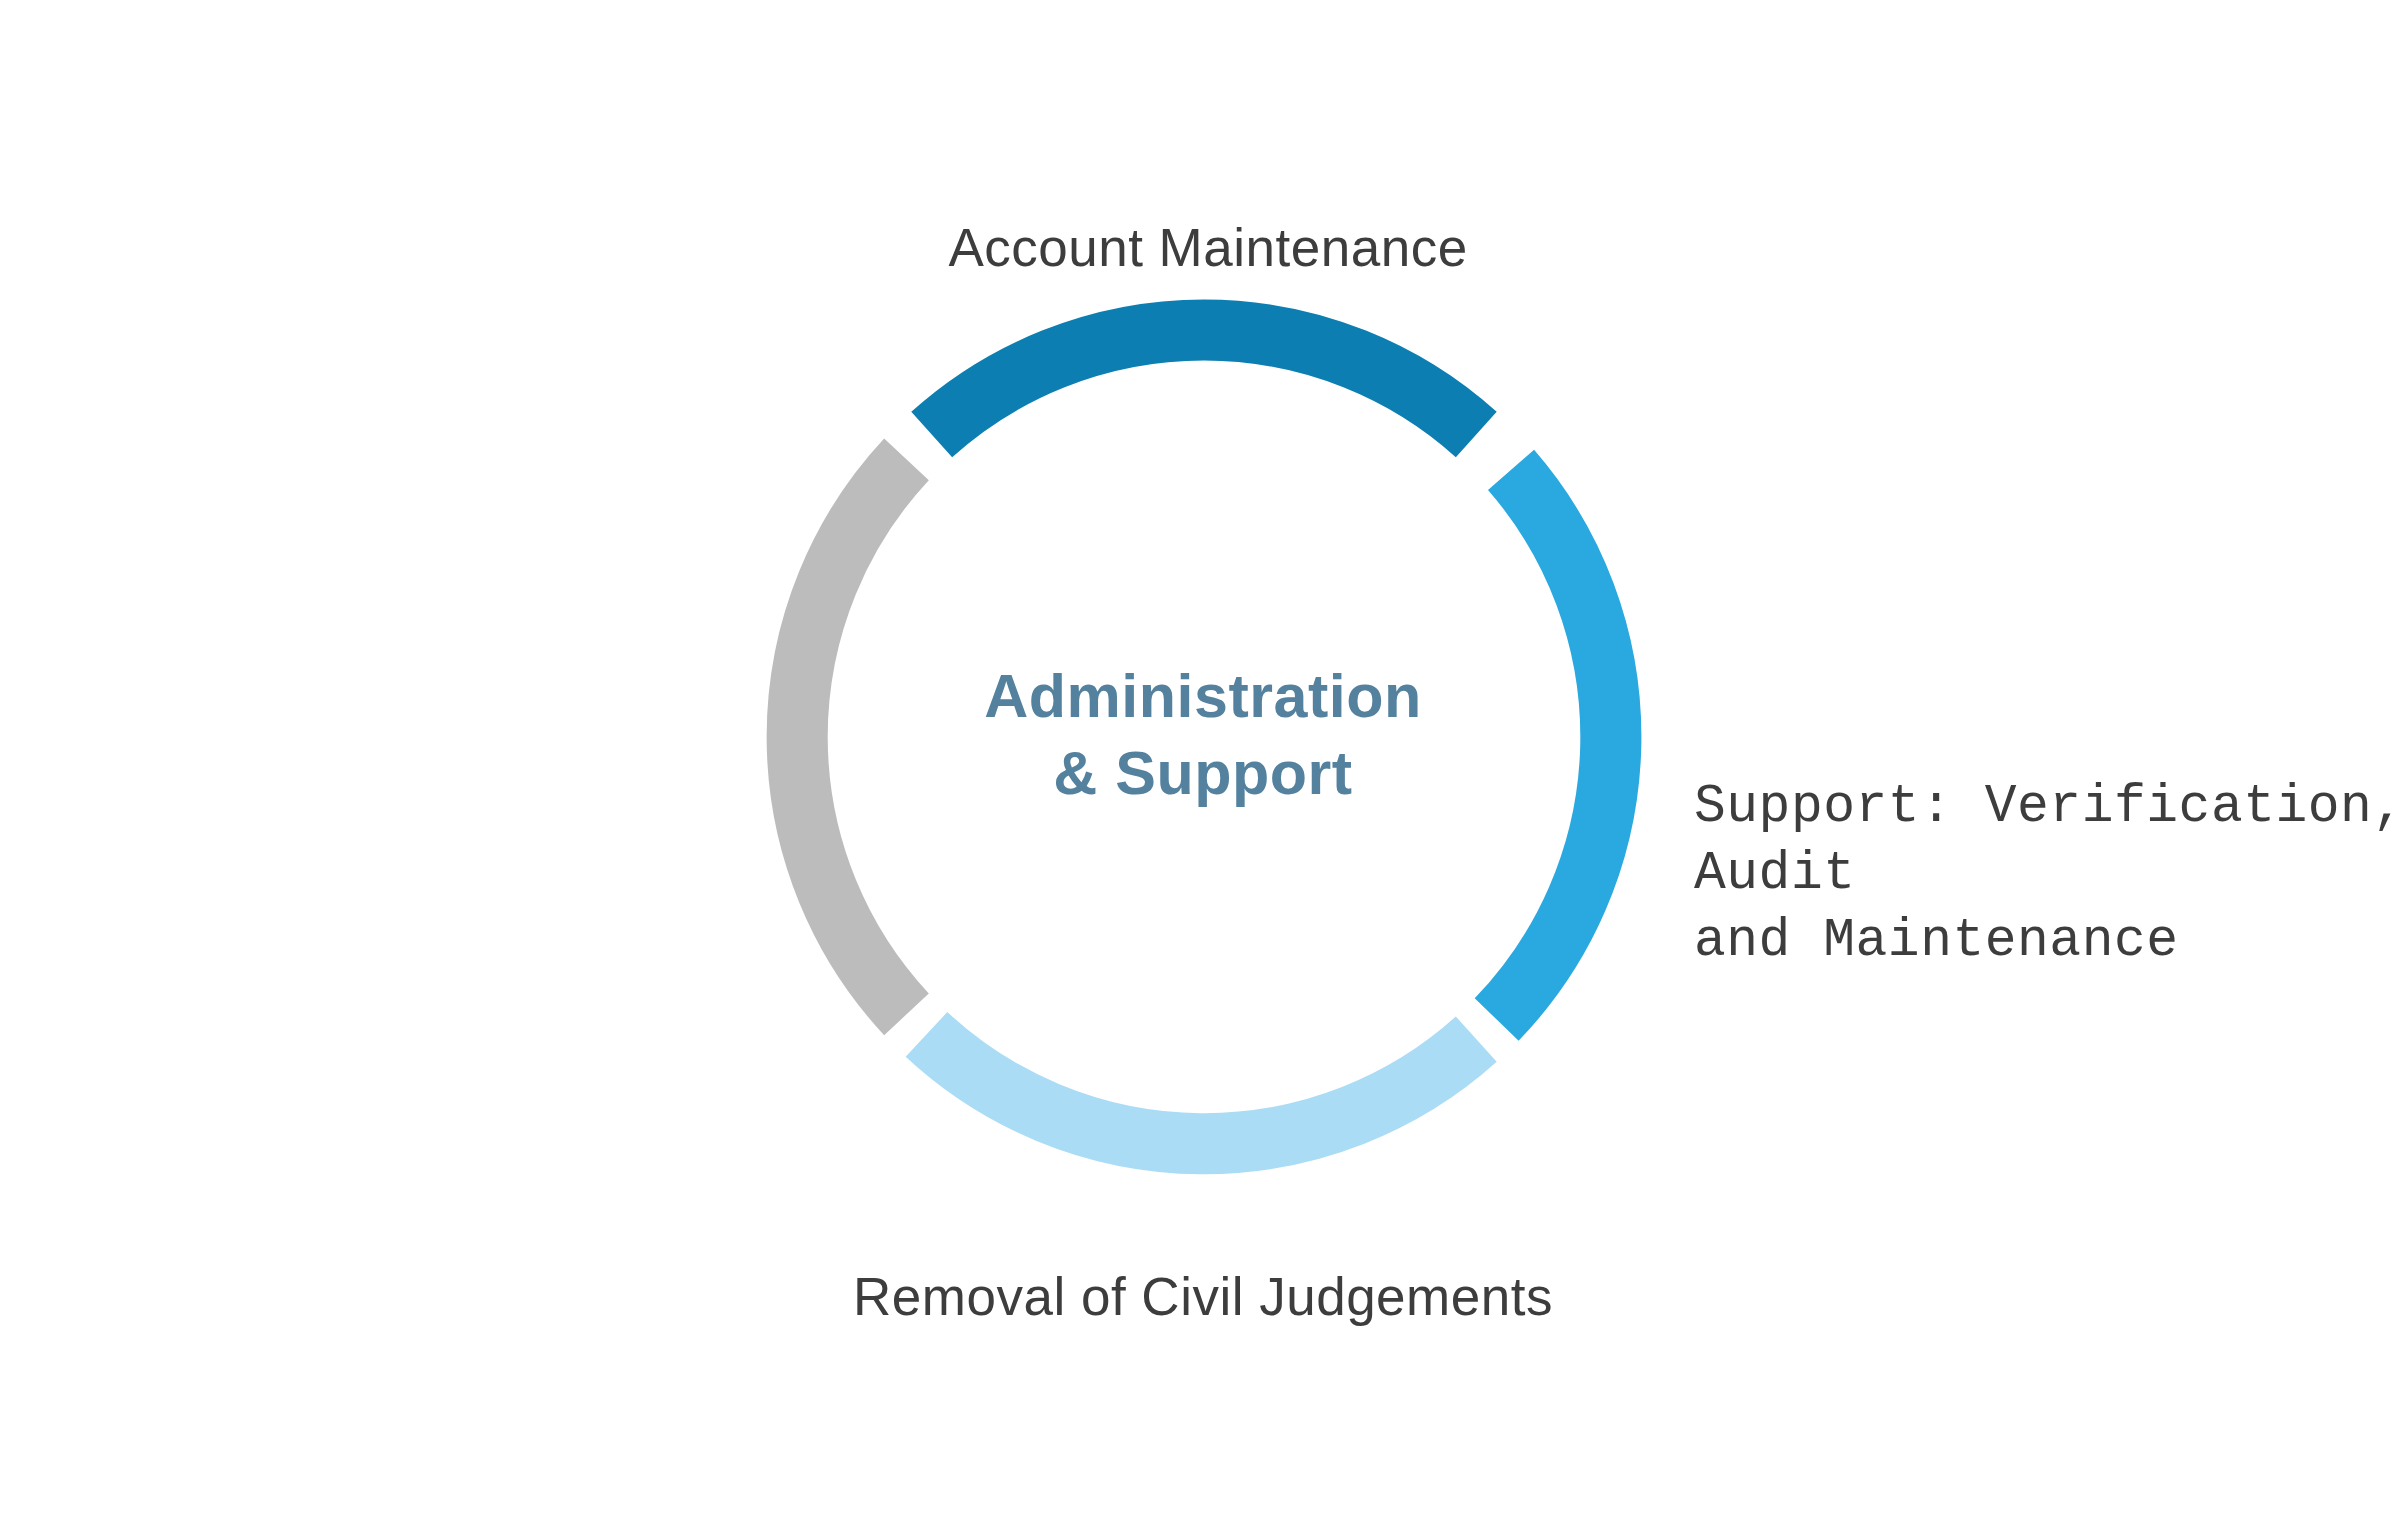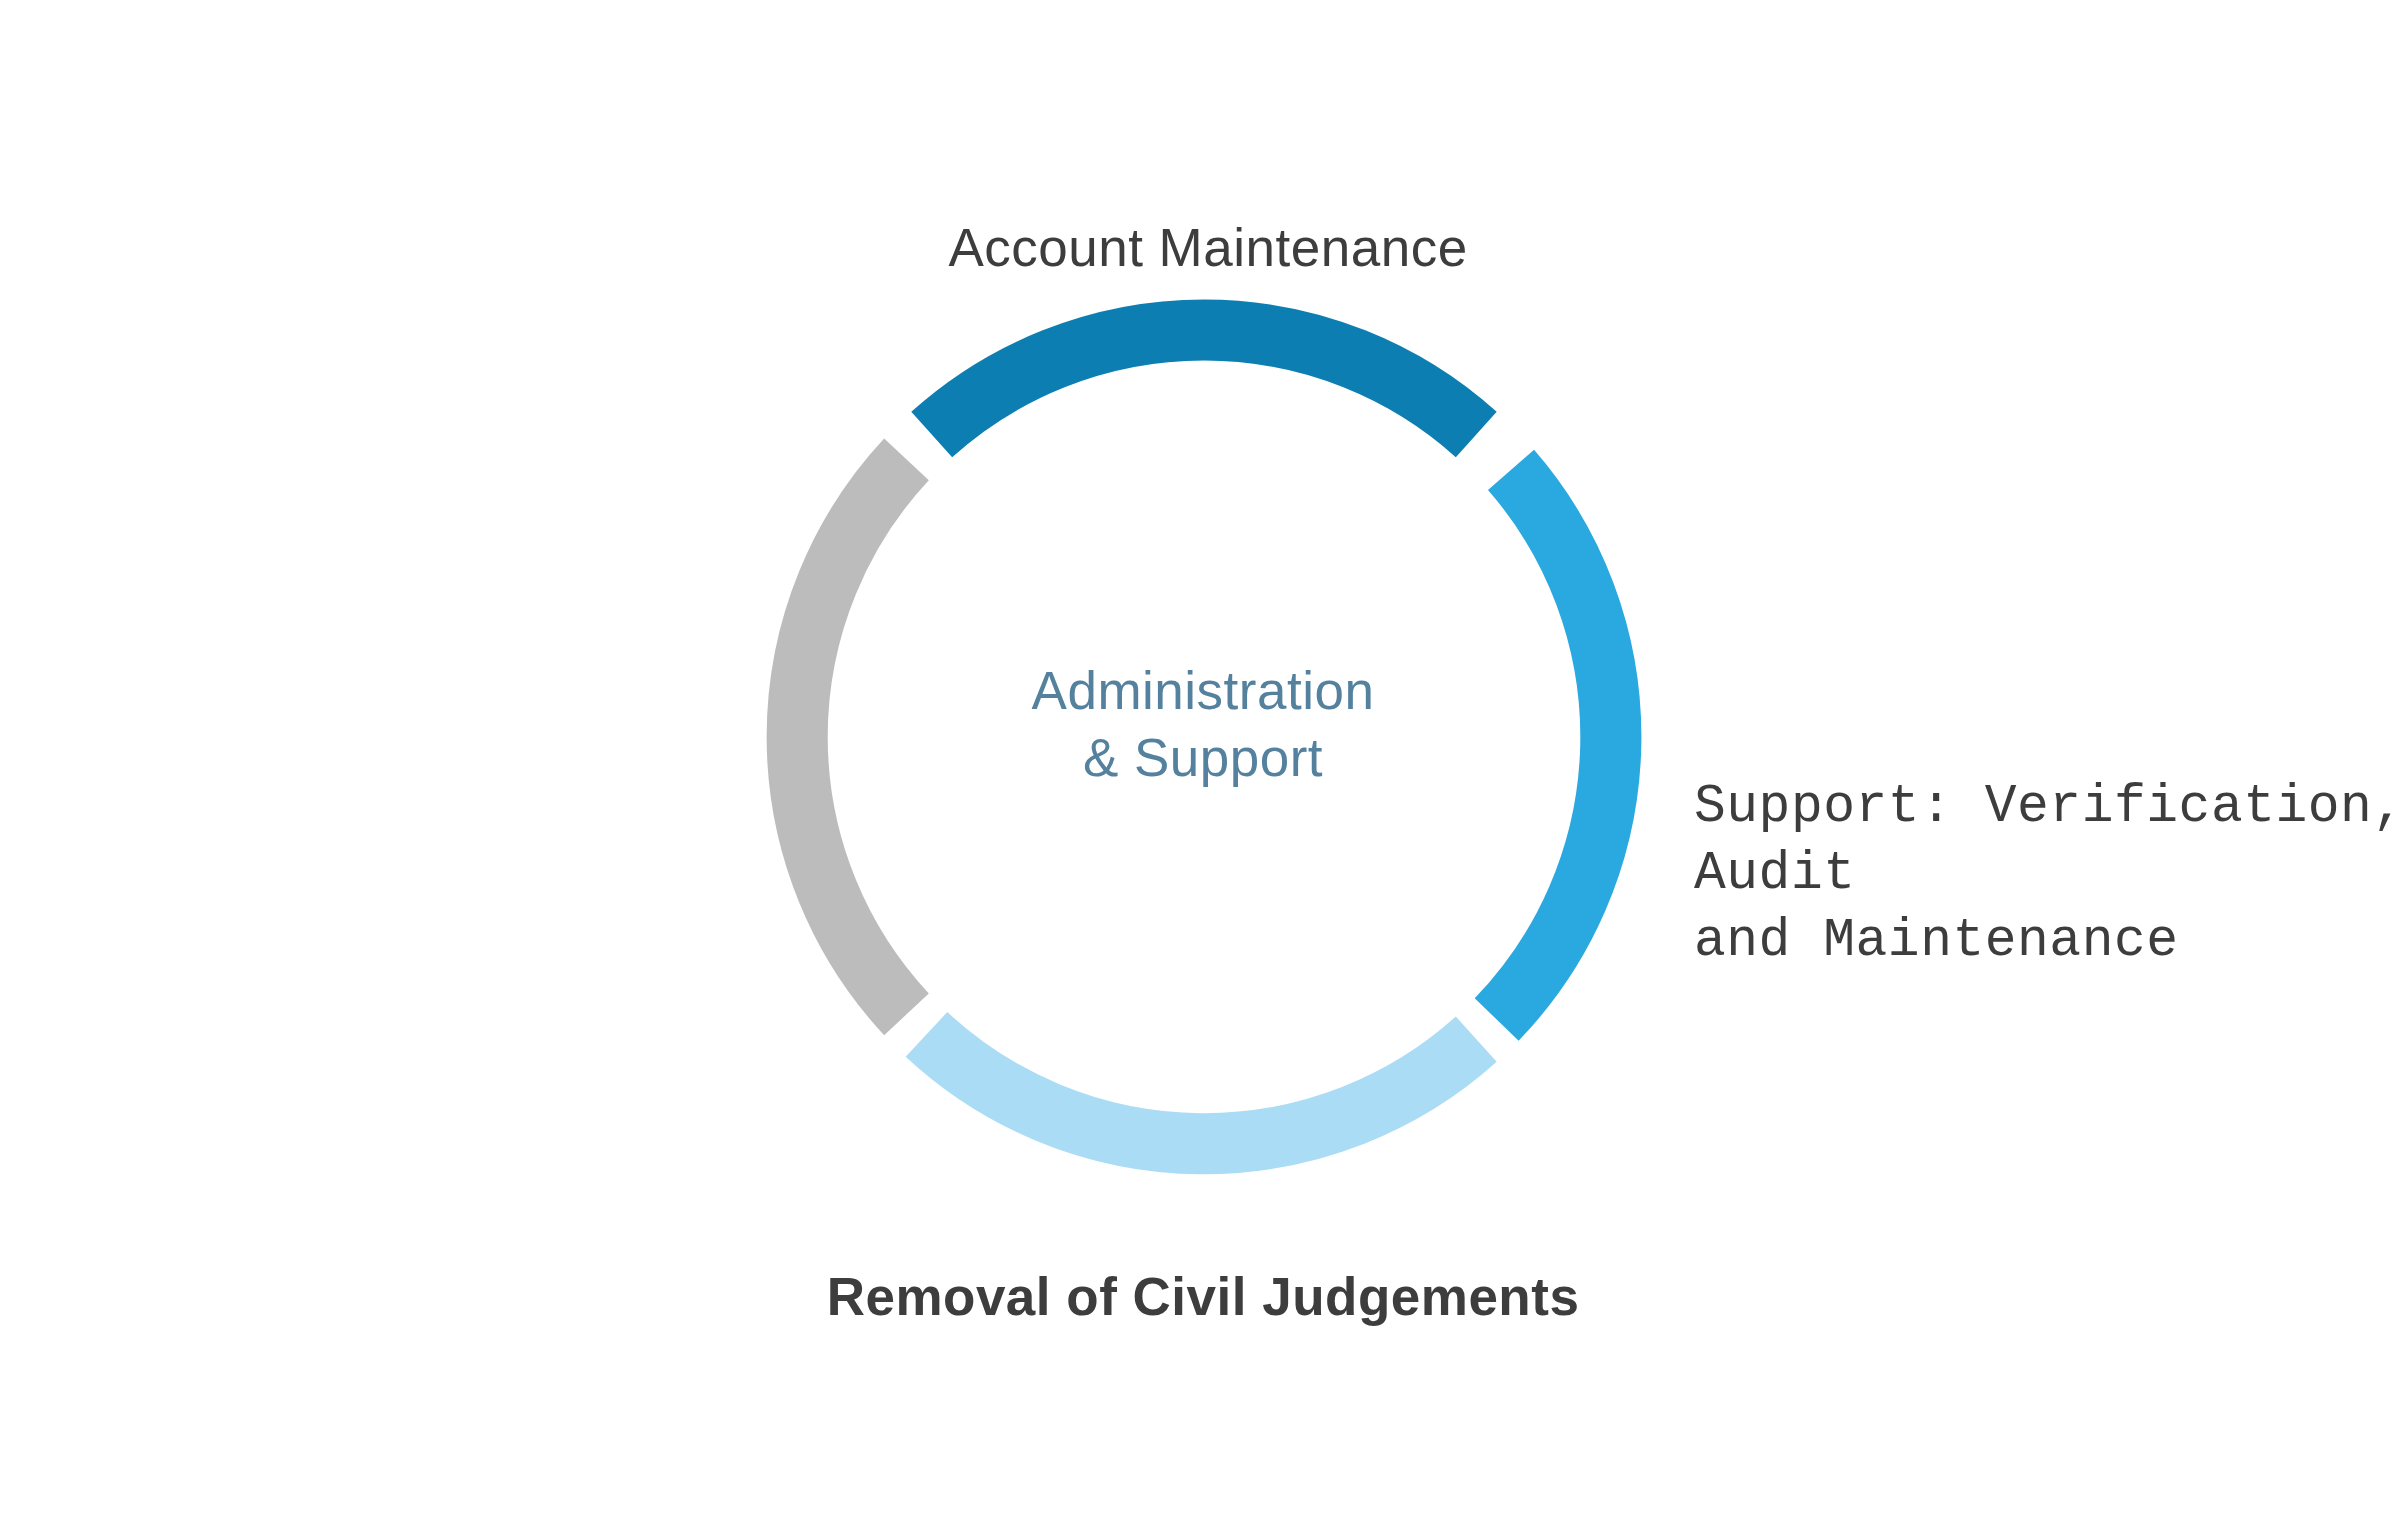--- a/index.html
+++ b/index.html
@@ -47,31 +47,30 @@
     left: 1694px;
     top: 774px;
     text-align: left;
     font-family: Liberation Mono, monospace;
   }
   .label-bottom {
     left: 0;
     top: 1264px;
     width: 2406px;
     text-align: center;
-    font-weight: bold;
   }
   .center-label {
     position: absolute;
     left: 0;
     top: 658px;
     width: 2406px;
     text-align: center;
     color: var(--center-color);
-    font-size: 53px;
-    font-weight: 400;
+    font-size: 61px;
+    font-weight: 700;
     line-height: 1.26;
     letter-spacing: 0.5px;
   }
 </style>
 </head>
 <body style="--label-color: #3d3d3d; --center-color: #54819e;">
 
 <div class="canvas">
 
   <svg class="ring-svg" width="2406" height="1519" viewBox="0 0 2442 1542">

